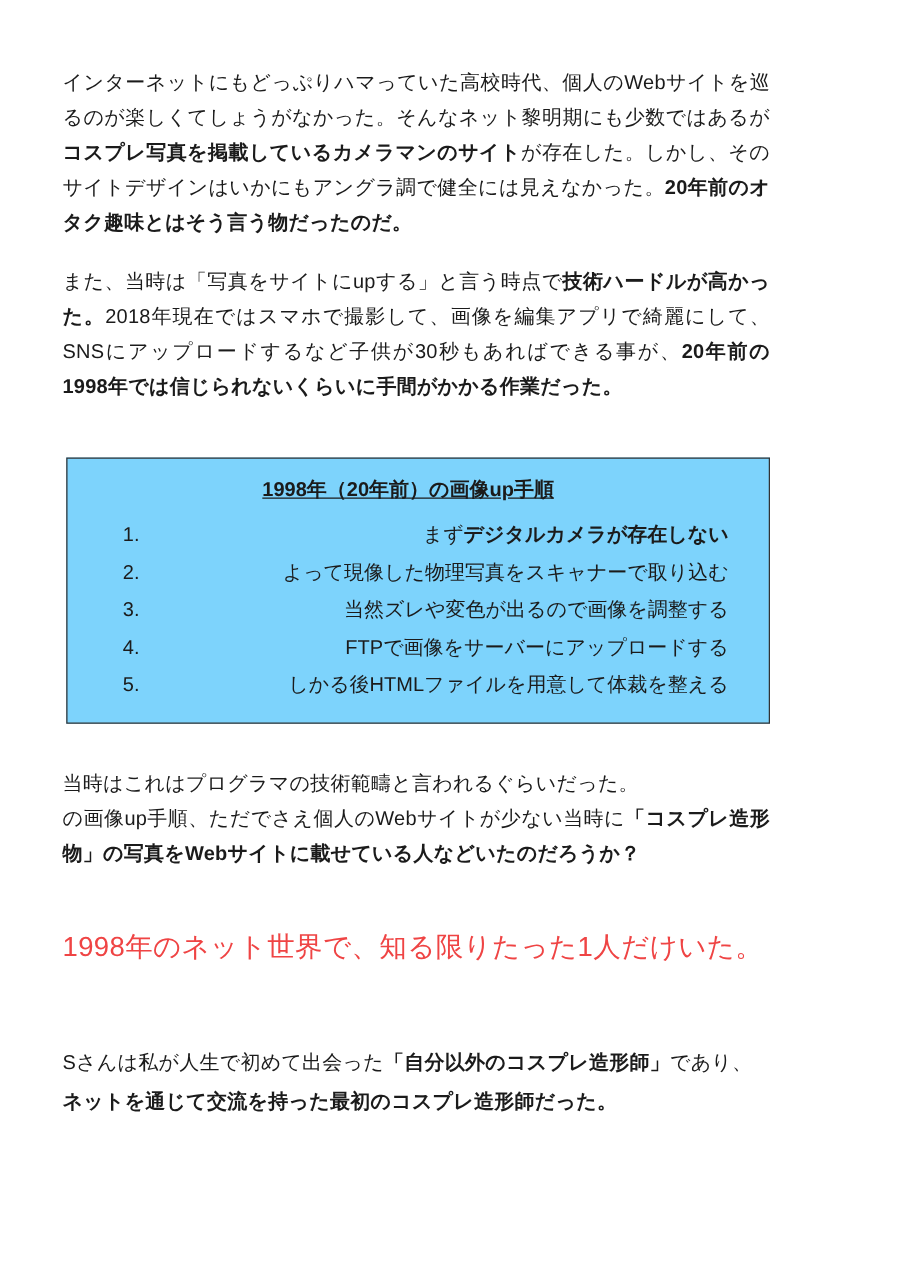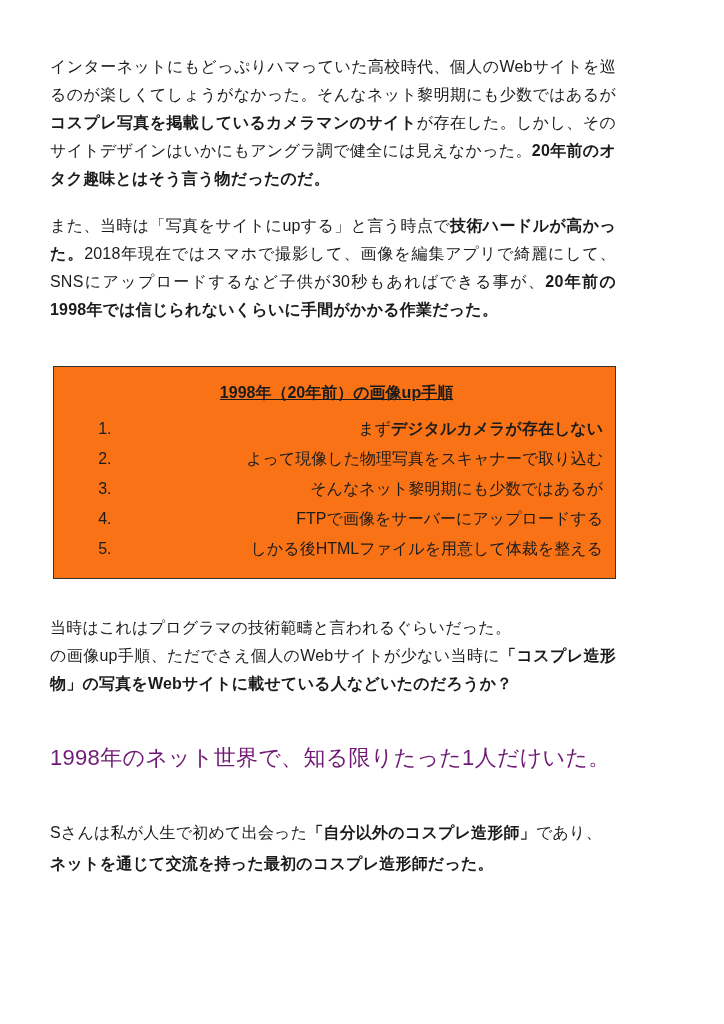--- a/index.html
+++ b/index.html
@@ -21,22 +21,22 @@
     font-size: 16px;
     line-height: 28px;
     text-align: justify;
     letter-spacing: 0.2px;
   }
   .para b, .procedure-list b { font-weight: 700; }
   .p2 { margin-top: 19px; }
   .procedure-box {
     margin: 42px 0 0 3px;
     border: 1.5px solid #333333;
-    padding: 13px 12px 14px 16px;
-    background: #f97316;
+    padding: 13px 32px 14px 16px;
+    background: #7dd3fc;
   }
   .procedure-title {
     text-align: center;
     font-weight: 700;
     text-decoration: underline;
     font-size: 16px;
     line-height: 26px;
     margin-bottom: 8px;
   }
   .procedure-list {
@@ -49,49 +49,49 @@
     padding-left: 5px;
     text-align: right;
   }
   .p3 { margin-top: 35px; }
   .red-block {
     margin-top: 40px;
     font-size: 22px;
     line-height: 39px;
     letter-spacing: 0.3px;
   }
-  .p4 { margin-top: 40px; line-height: 31px; }
+  .p4 { margin-top: 58px; line-height: 31px; }
 </style>
 </head>
 <body>
 
 <div class="page">
   <div class="content">
 
     <p class="para p1"><span>インターネットにもどっぷりハマっていた高校時代、個人のWebサイトを巡るのが楽しくてしょうがなかった。そんなネット黎明期にも少数ではあるが</span><b>コスプレ写真を掲載しているカメラマンのサイト</b><span>が存在した。しかし、そのサイトデザインはいかにもアングラ調で健全には見えなかった。</span><b>20年前のオタク趣味とはそう言う物だったのだ。</b></p>
 
     <p class="para p2"><span>また、当時は「写真をサイトにupする」と言う時点で</span><b>技術ハードルが高かった。</b><span>2018年現在ではスマホで撮影して、画像を編集アプリで綺麗にして、SNSにアップロードするなど子供が30秒もあればできる事が、</span><b>20年前の1998年では信じられないくらいに手間がかかる作業だった。</b></p>
 
     <div class="procedure-box">
       <div class="procedure-title">1998年（20年前）の画像up手順</div>
       <ol class="procedure-list">
           <li><span>まず</span><b>デジタルカメラが存在しない</b></li>
           <li><span>よって現像した物理写真をスキャナーで取り込む</span></li>
-          <li><span>そんなネット黎明期にも少数ではあるが</span></li>
+          <li><span>当然ズレや変色が出るので画像を調整する</span></li>
           <li><span>FTPで画像をサーバーにアップロードする</span></li>
           <li><span>しかる後HTMLファイルを用意して体裁を整える</span></li>
         </ol>
     </div>
 
     <p class="para p3">
       <span>当時はこれはプログラマの技術範疇と言われるぐらいだった。</span><br>
       <span><span>の画像up手順、ただでさえ個人のWebサイトが少ない当時に</span><b>「コスプレ造形物」の写真をWebサイトに載せている人などいたのだろうか？</b></span>
     </p>
 
-    <div class="red-block" style="color: #701a75;">
+    <div class="red-block" style="color: #ef4444;">
       <div>1998年のネット世界で、知る限りたった1人だけいた。</div>
     </div>
 
     <p class="para p4">
       <span><span>Sさんは私が人生で初めて出会った</span><b>「自分以外のコスプレ造形師」</b><span>であり、</span></span><br>
       <span><b>ネットを通じて交流を持った最初のコスプレ造形師だった。</b></span>
     </p>
 
   </div>
 </div>

